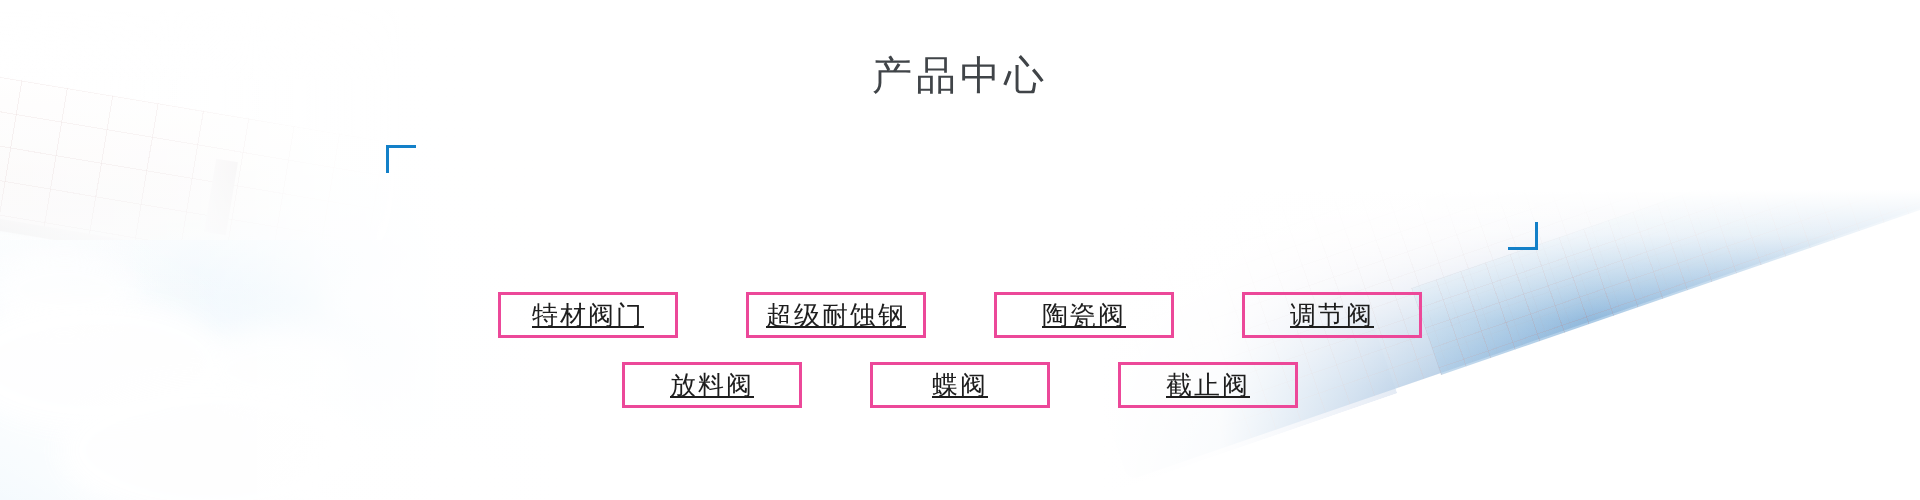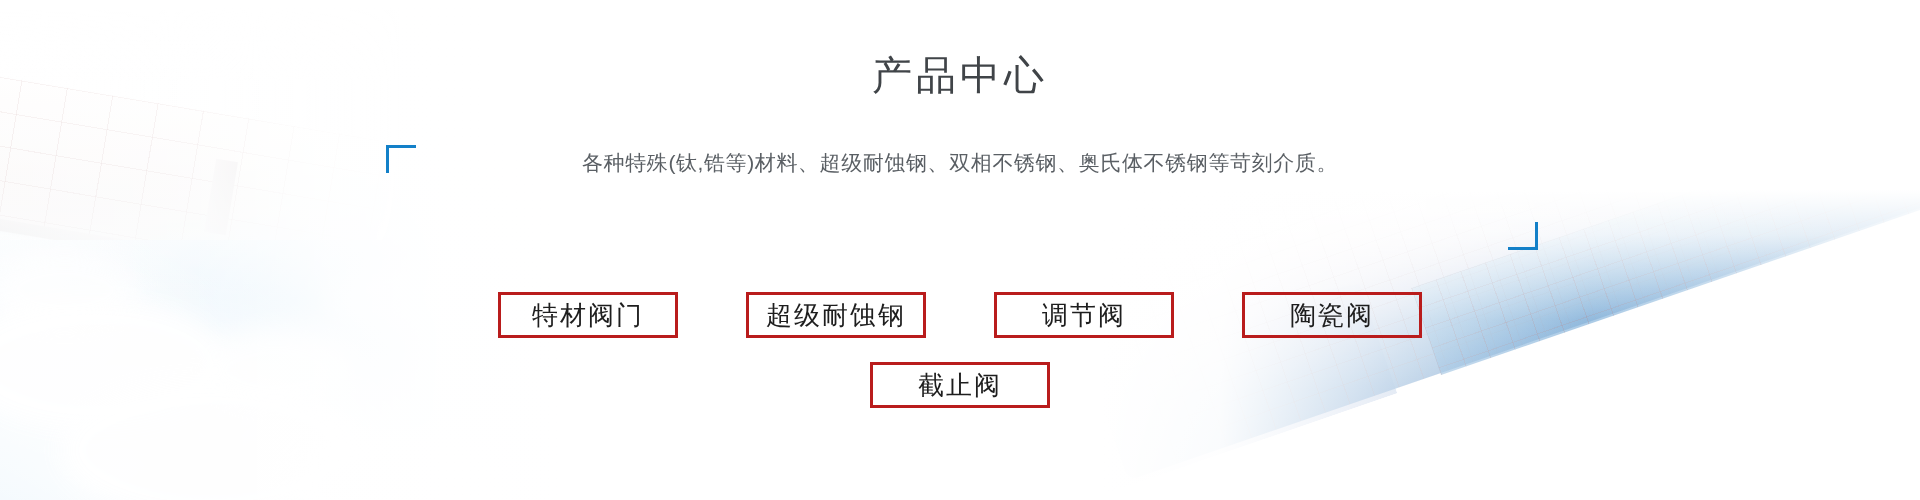--- a/index.html
+++ b/index.html
@@ -150,25 +150,26 @@
   .bracket-br .h{left:0;top:25px;width:30px;height:3px;}
   .bracket-br .v{left:27px;top:0;width:3px;height:28px;}
 
   .tags{position:absolute;left:0;top:292px;width:1920px;}
   .tag-row{
     display:flex;justify-content:center;align-items:center;
     gap:68px;margin-bottom:24px;
   }
   .tag{
     width:180px;height:46px;box-sizing:border-box;
-    border:3px solid #b91c1c;
+    border:3px solid #ec4899;
     display:flex;align-items:center;justify-content:center;
     font-size:26px;color:#1e1e1e;letter-spacing:2px;
     background:transparent;cursor:pointer;
     font-weight:400;
+    text-decoration:underline;
   }
 </style>
 </head>
 <body>
 
 <div class="banner">
 
   <div class="bg-sky"></div>
   <div class="cloud c1"></div>
   <div class="cloud c2"></div>
@@ -199,34 +200,35 @@
 
   <div class="content">
 
     <div class="page-title">产品中心</div>
 
     <div class="bracket bracket-tl">
       <span class="h"></span>
       <span class="v"></span>
     </div>
 
-    <div class="desc desc-1">各种特殊(钛,锆等)材料、超级耐蚀钢、双相不锈钢、奥氏体不锈钢等苛刻介质。</div>
 
 
     <div class="bracket bracket-br">
       <span class="h"></span>
       <span class="v"></span>
     </div>
 
     <div class="tags">
       <div class="tag-row">
         <div class="tag">特材阀门</div>
         <div class="tag">超级耐蚀钢</div>
+        <div class="tag">陶瓷阀</div>
         <div class="tag">调节阀</div>
-        <div class="tag">陶瓷阀</div>
       </div>
       <div class="tag-row">
+        <div class="tag">放料阀</div>
+        <div class="tag">蝶阀</div>
         <div class="tag">截止阀</div>
       </div>
     </div>
 
   </div>
 </div>
 
 </body></html>

